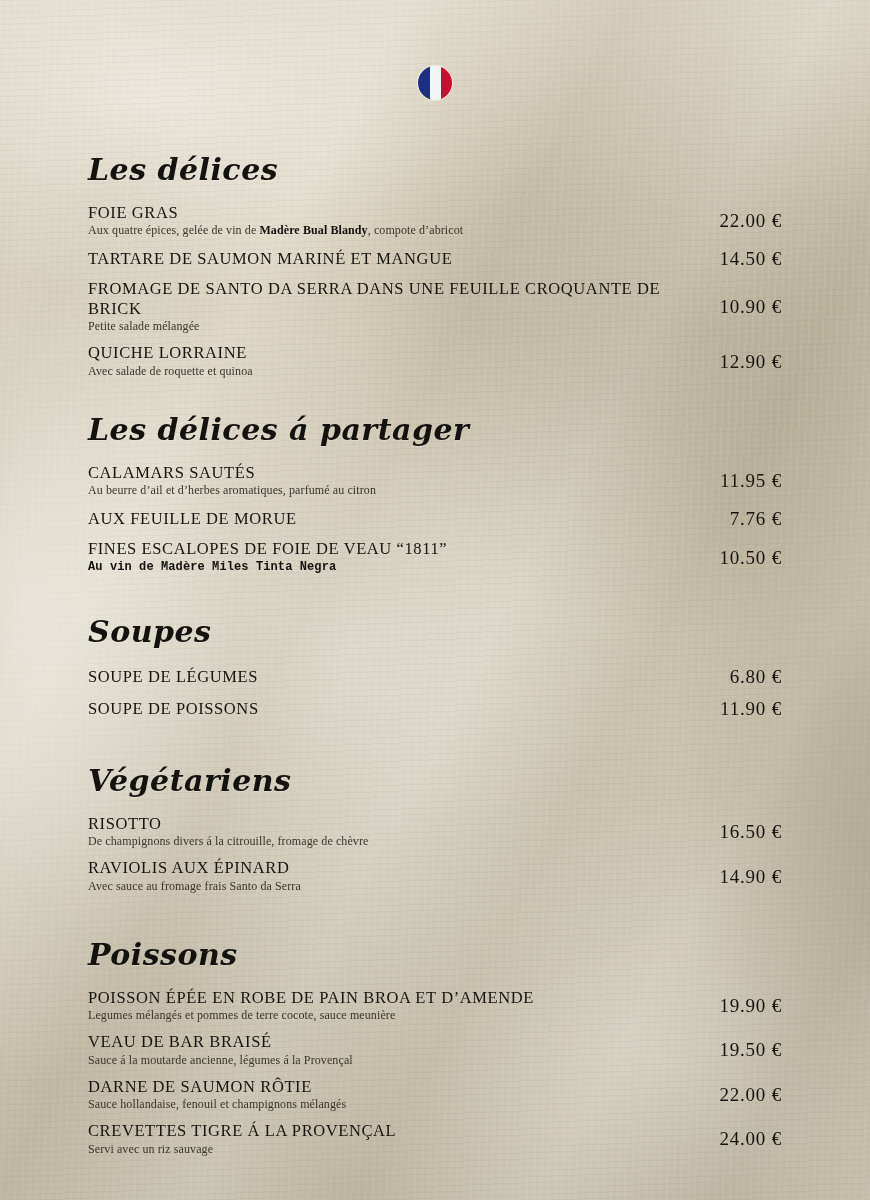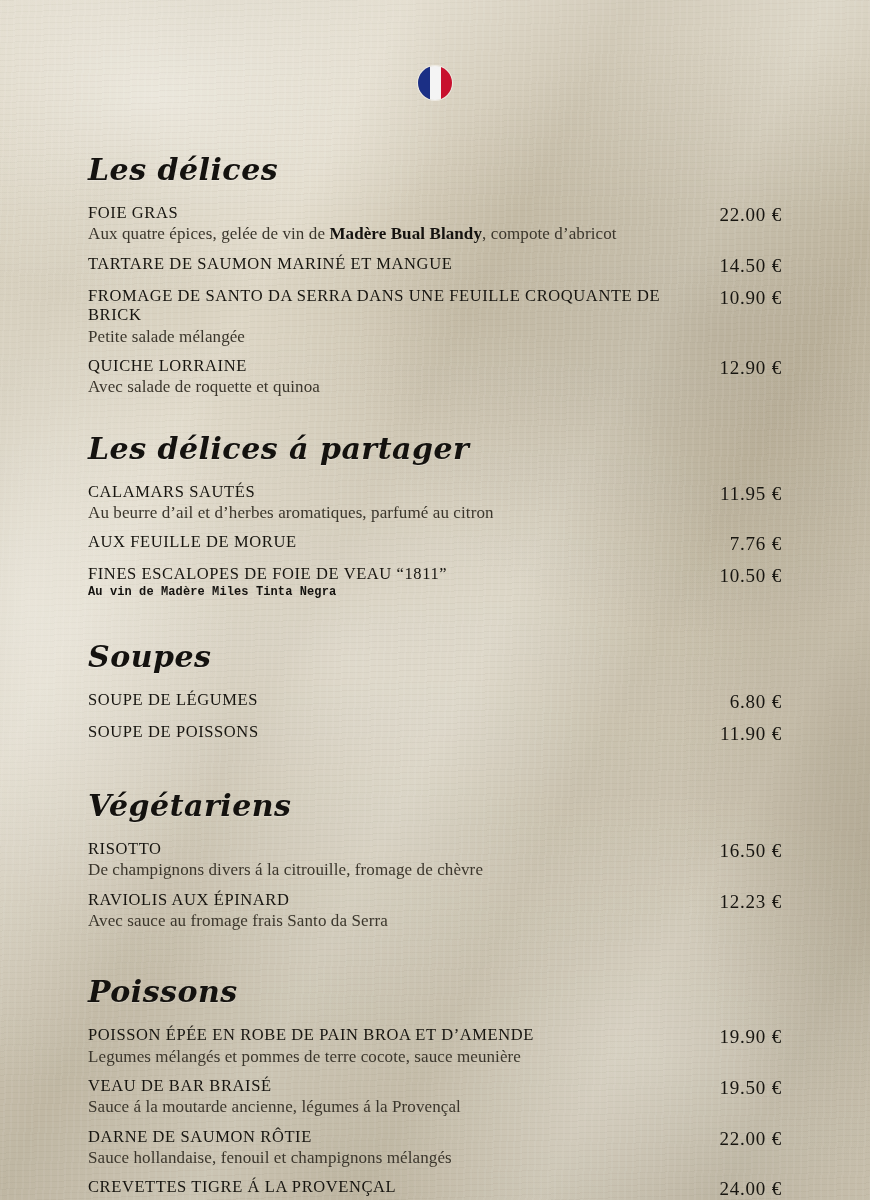--- a/index.html
+++ b/index.html
@@ -84,35 +84,35 @@
     color: #14120f;
     letter-spacing: 0.5px;
     margin: 0 0 16px 0;
     text-shadow: 0 1px 0 rgba(255,255,255,0.25);
   }
 
   .items { margin: 0; padding: 0; }
 
   .item {
     display: flex;
-    align-items: flex-start;
+    align-items: center;
     justify-content: space-between;
     margin-bottom: 9px;
   }
   .item-left { flex: 1 1 auto; padding-right: 20px; }
   .item-name {
     font-family: "Liberation Serif", serif;
     font-size: 16.5px;
     letter-spacing: 0.6px;
     color: #171510;
     line-height: 1.18;
   }
   .item-desc {
     font-family: "Liberation Serif", serif;
-    font-size: 17px;
+    font-size: 12px;
     color: #3b362c;
     line-height: 1.25;
     margin-top: 1px;
     letter-spacing: 0.1px;
   }
   .item-desc b { font-weight: 700; color: #14120f; }
   .item-desc.bold-line { font-weight: 700; font-size: 12px; color: #14120f; font-family: Liberation Mono, monospace; }
   .item-price {
     flex: 0 0 auto;
     font-family: "Liberation Serif", serif;
@@ -225,21 +225,21 @@
                 <div class="item-name">RISOTTO</div>
                 <div class="item-desc">De champignons divers á la citrouille, fromage de chèvre</div>
               </div>
               <div class="item-price">16.50 €</div>
             </div>
             <div class="item">
               <div class="item-left">
                 <div class="item-name">RAVIOLIS AUX ÉPINARD</div>
                 <div class="item-desc">Avec sauce au fromage frais Santo da Serra</div>
               </div>
-              <div class="item-price">12.23 €</div>
+              <div class="item-price">14.90 €</div>
             </div>
           </div>
         </div>
         <div style="height: 34px;"></div>
         <div class="section">
           <div class="section-title">Poissons</div>
           <div class="items">
             <div class="item">
               <div class="item-left">
                 <div class="item-name">POISSON ÉPÉE EN ROBE DE PAIN BROA ET D’AMENDE</div>

